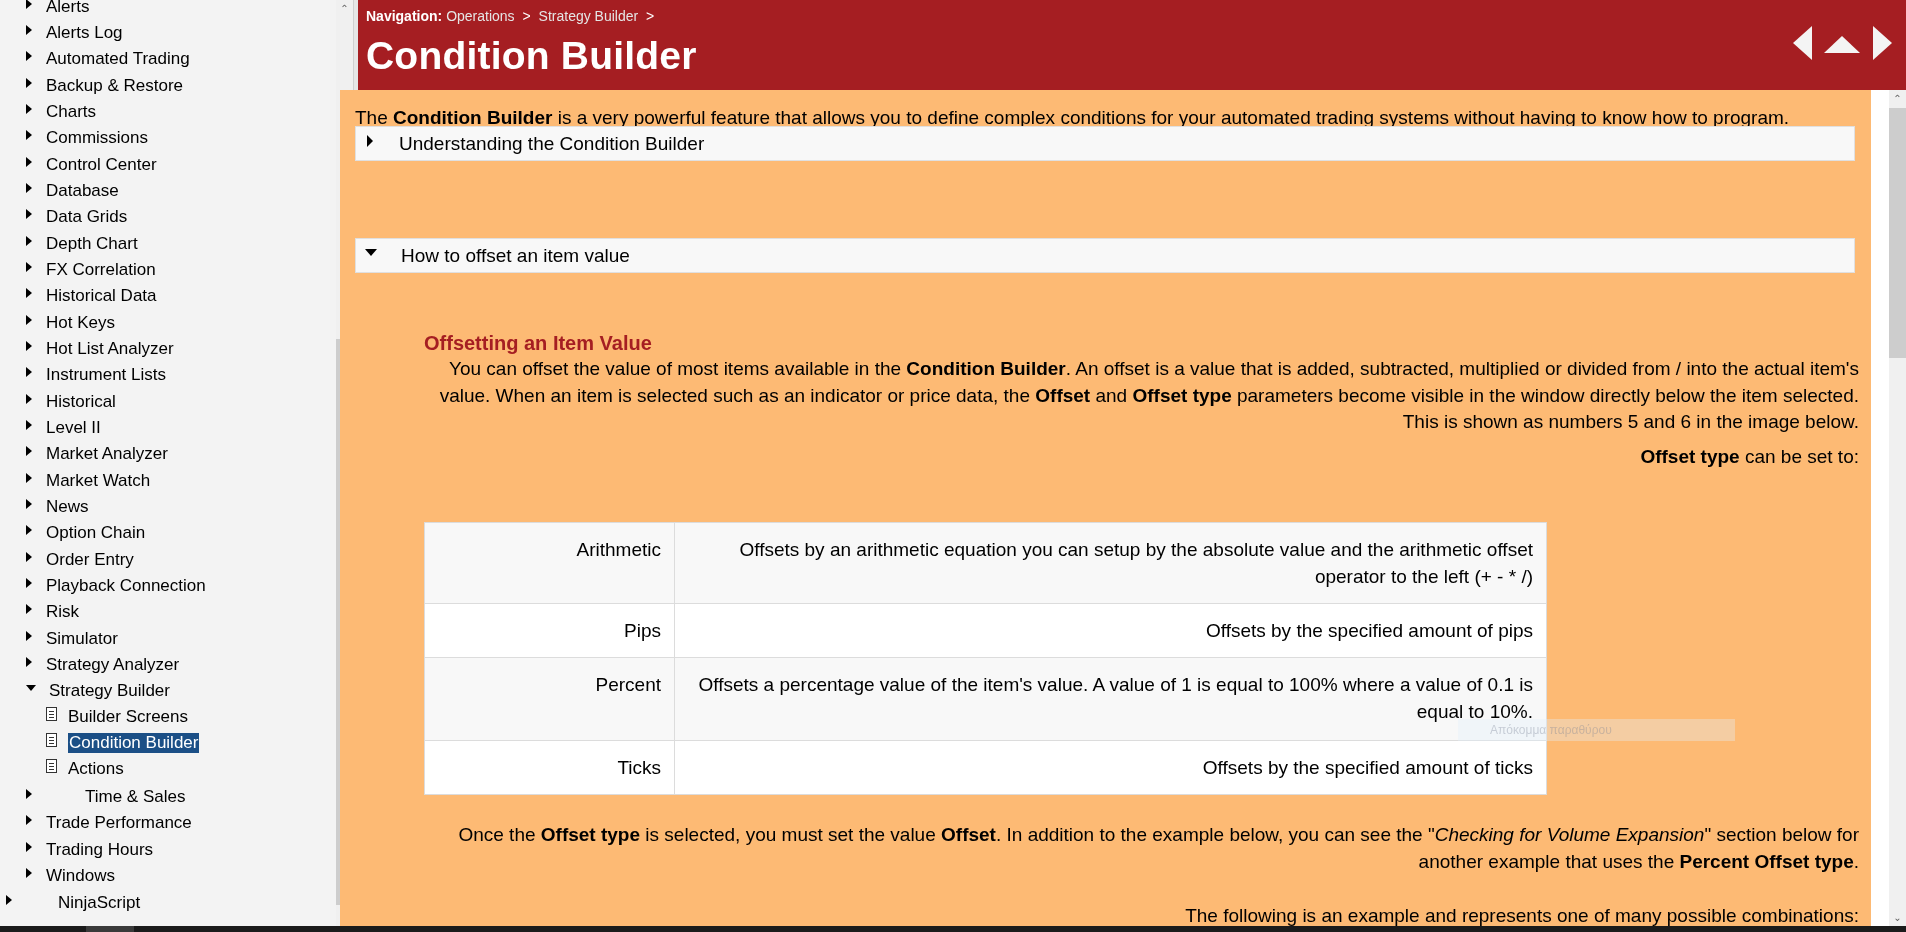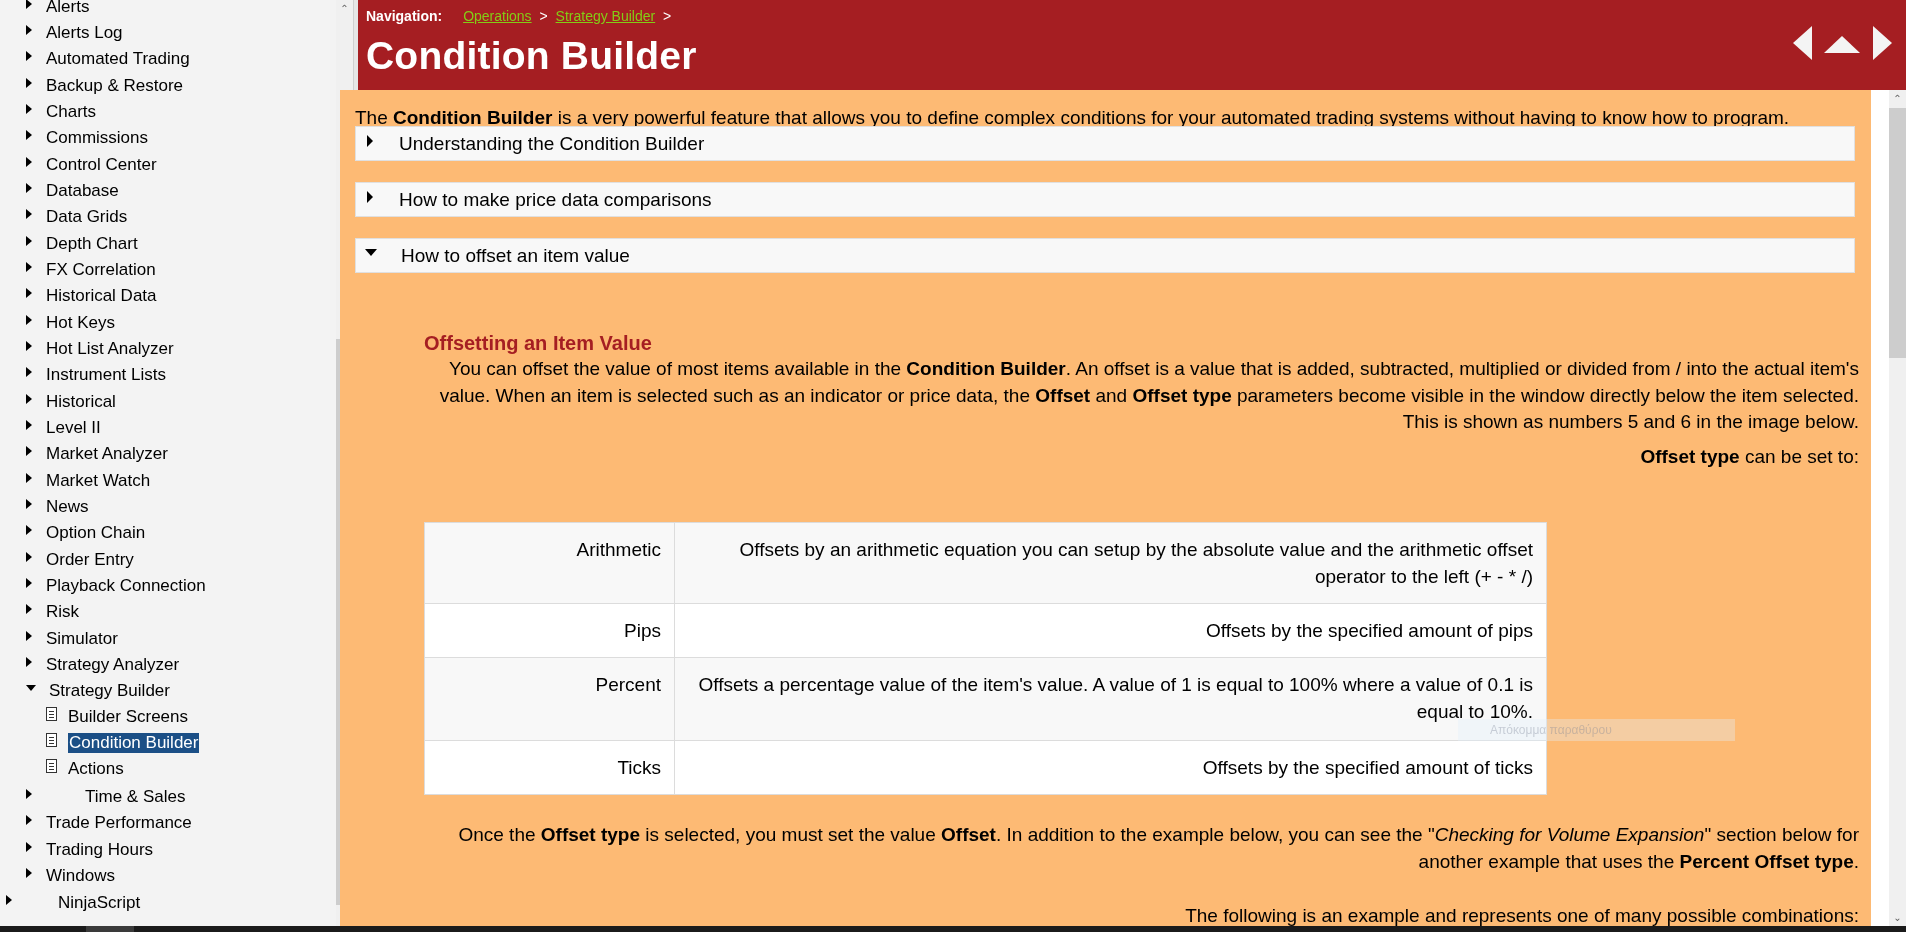--- a/index.html
+++ b/index.html
@@ -16,22 +16,22 @@
   .tree-label.selected { background: #1b4f86; color: #fff; padding: 0 1px; line-height: 20px; }
 
   .tree-scroll { position: absolute; left: 336px; top: 0; width: 17px; height: 926px; background: #f0f0f0; }
   .tree-scroll .thumb { position: absolute; left: 0; top: 339px; width: 17px; height: 566px; background: #cdcdcd; }
   .scroll-arrow { position: absolute; left: 0; width: 17px; height: 17px; display: flex; align-items: center; justify-content: center; font-size: 10px; color: #606060; }
   .splitter { position: absolute; left: 353px; top: 0; width: 5px; height: 926px; background: #e6e6e6; border-left: 1px solid #d0d0d0; }
 
   
   .header { position: absolute; left: 358px; top: 0; width: 1548px; height: 90px; background: #a51e22; color: #fff; }
   .nav-line { position: absolute; left: 8px; top: 8px; font-size: 14px; }
-  .nav-line .nav-label { font-weight: bold; margin-right: 17px; }
-  .nav-line a { color: #84cc16; text-decoration: underline; }
+  .nav-line .nav-label { font-weight: bold; margin-right: 0; }
+  .nav-line a { color: #e5e5e5; }
   .nav-line .sep { margin: 0 4px; }
   .page-title { position: absolute; left: 8px; top: 34px; font-size: 39px; font-weight: bold; letter-spacing: 0.2px; }
   .nav-btn { position: absolute; cursor: pointer; }
   .nav-prev { left: 1435px; top: 26px; width: 0; height: 0; border-top: 17px solid transparent; border-bottom: 17px solid transparent; border-right: 19px solid #f4f4f4; }
   .nav-up { left: 1466px; top: 36px; width: 0; height: 0; border-left: 18px solid transparent; border-right: 18px solid transparent; border-bottom: 17px solid #f4f4f4; }
   .nav-next { left: 1515px; top: 26px; width: 0; height: 0; border-top: 17px solid transparent; border-bottom: 17px solid transparent; border-left: 19px solid #f4f4f4; }
 
   
   .content { position: absolute; left: 340px; top: 90px; width: 1531px; height: 836px; overflow: hidden; background: #fdba74; text-align: right; }
   .intro { position: absolute; left: 15px; top: 17px; font-size: 19px; white-space: nowrap; }
@@ -224,24 +224,20 @@
   <div class="nav-btn nav-next"></div>
 </div>
 
 <div class="content">
   <div class="intro"><span>The </span><b>Condition Builder</b><span> is a very powerful feature that allows you to define complex conditions for your automated trading systems without having to know how to program.</span></div>
 
   <div class="section" style="top:36px">
     <span class="tri"></span>
     <span class="sec-label">Understanding the Condition Builder</span>
   </div>
-  <div class="section" style="top:92px">
-    <span class="tri"></span>
-    <span class="sec-label">How to make price data comparisons</span>
-  </div>
   <div class="section" style="top:148px">
     <span class="tri open"></span>
     <span class="sec-label">How to offset an item value</span>
   </div>
 
   <div class="sub-heading">Offsetting an Item Value</div>
 
   <div class="para" style="top:266px"><span>You can offset the value of most items available in the </span><b>Condition Builder</b><span>. An offset is a value that is added, subtracted, multiplied or divided from / into the actual item's value. When an item is selected such as an indicator or price data, the </span><b>Offset</b><span> and </span><b>Offset type</b><span> parameters become visible in the window directly below the item selected. This is shown as numbers 5 and 6 in the image below.</span></div>
 
   <div class="para" style="top:354px"><b>Offset type</b><span> can be set to:</span></div>

